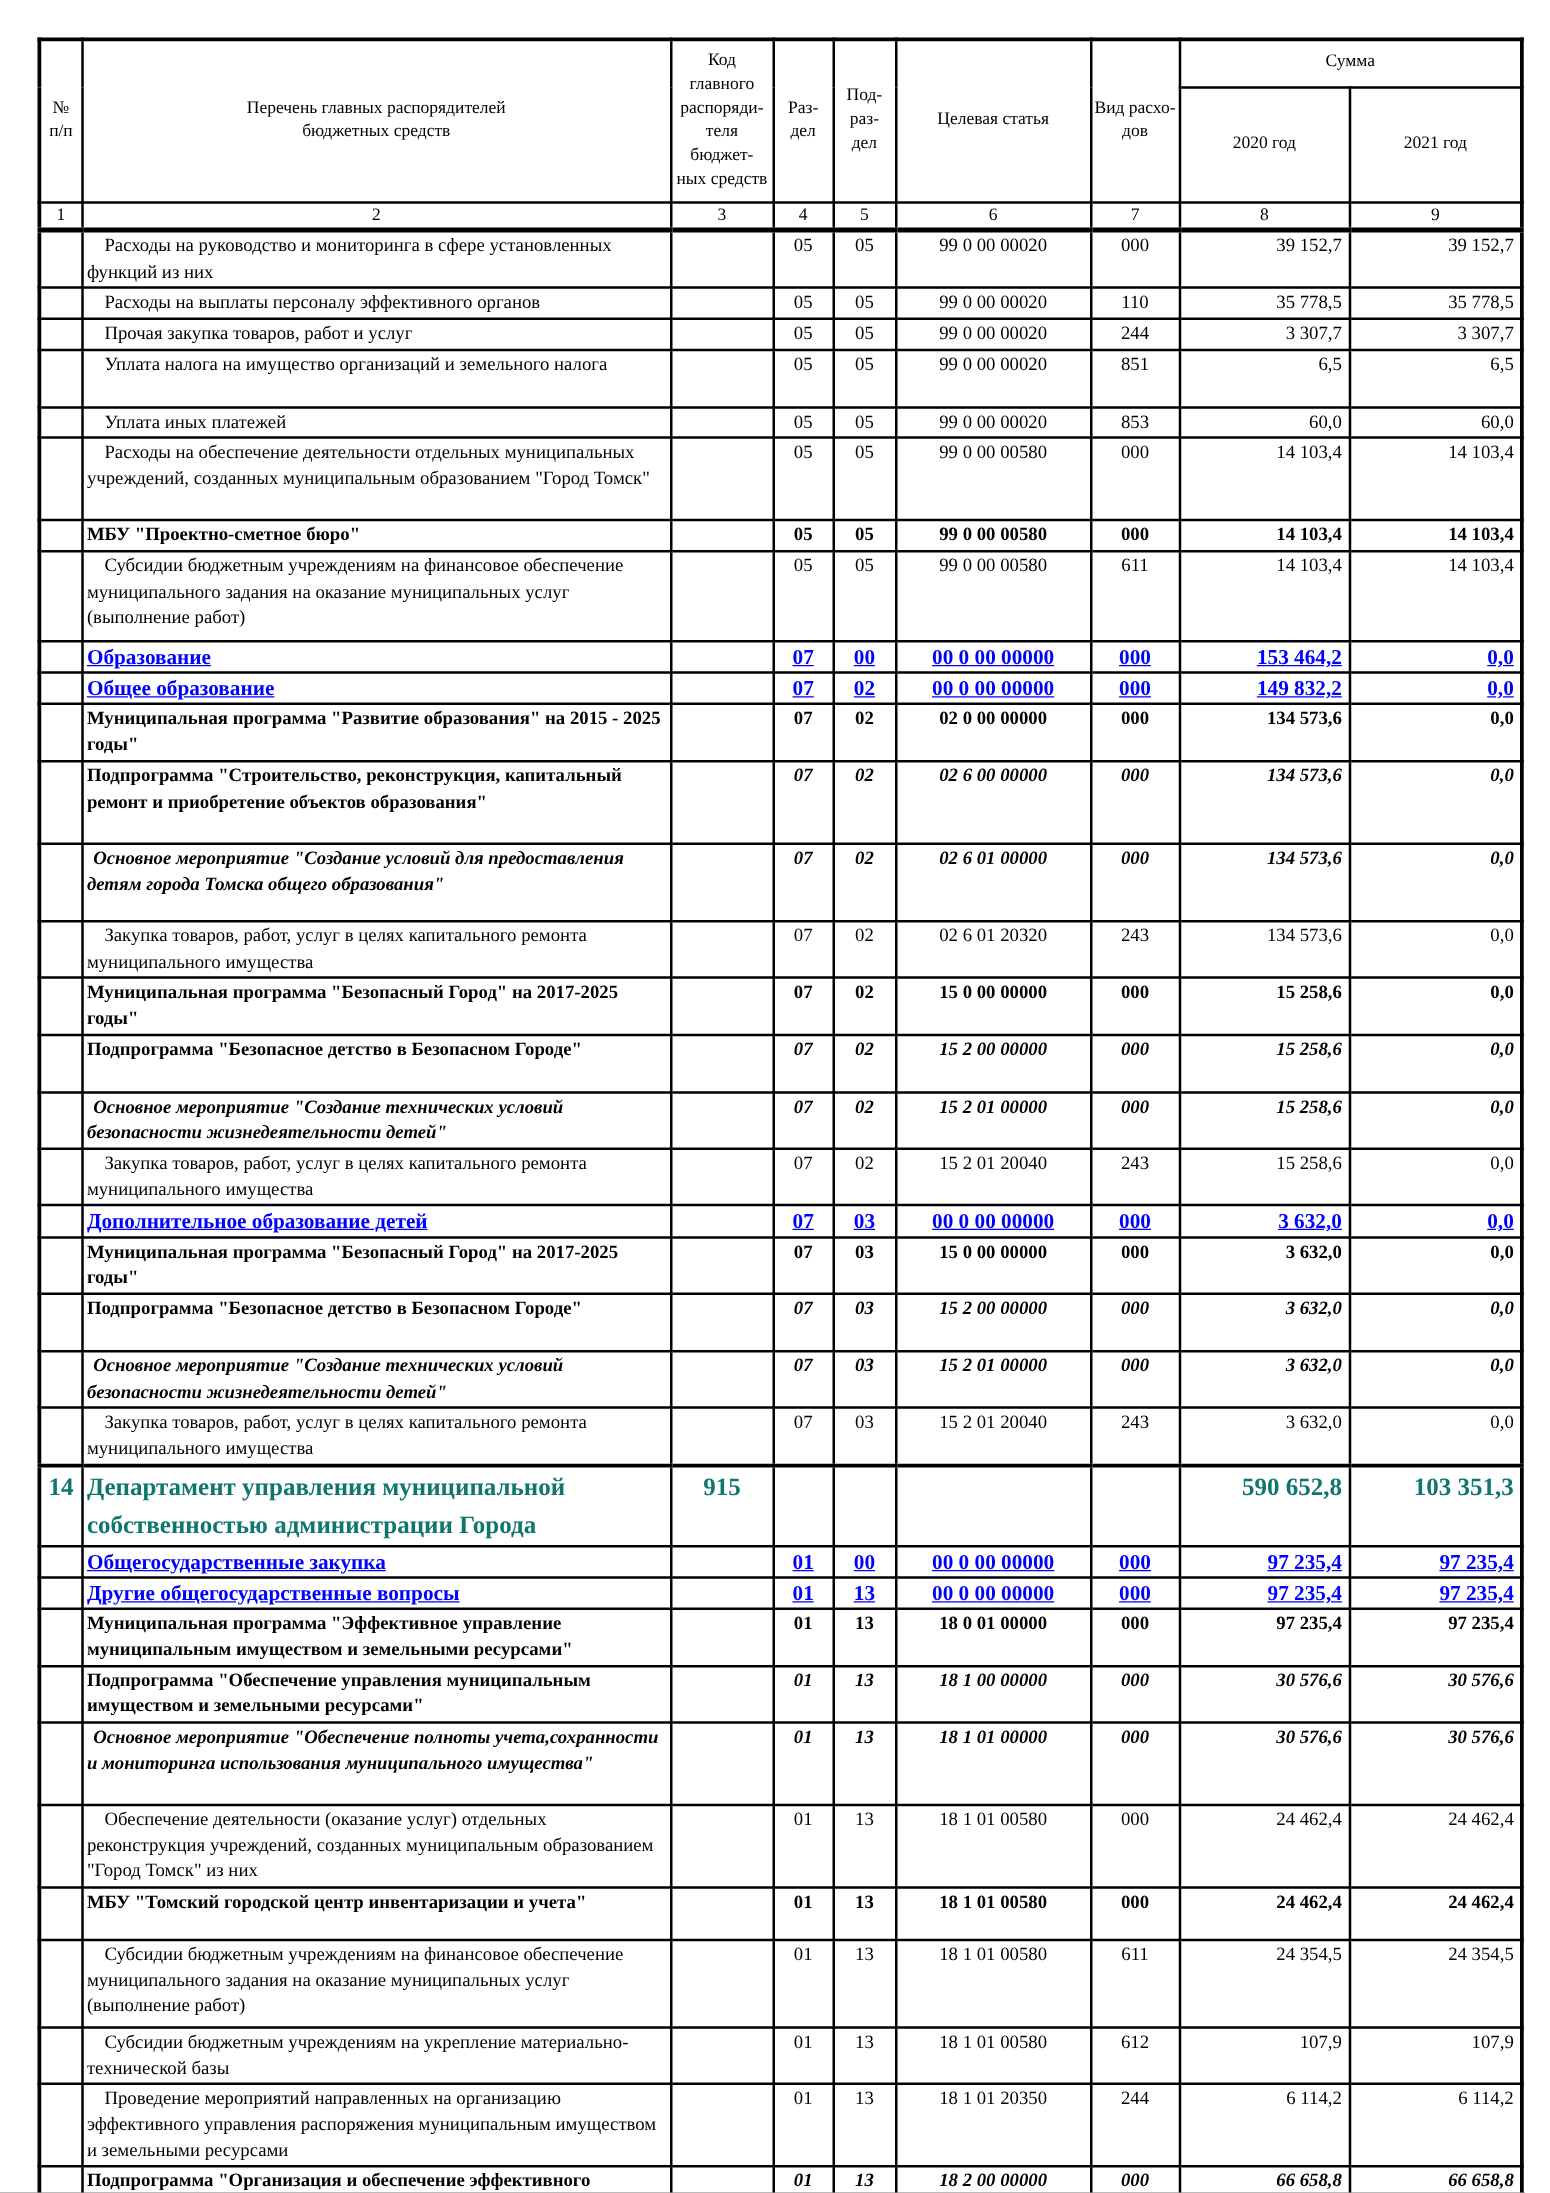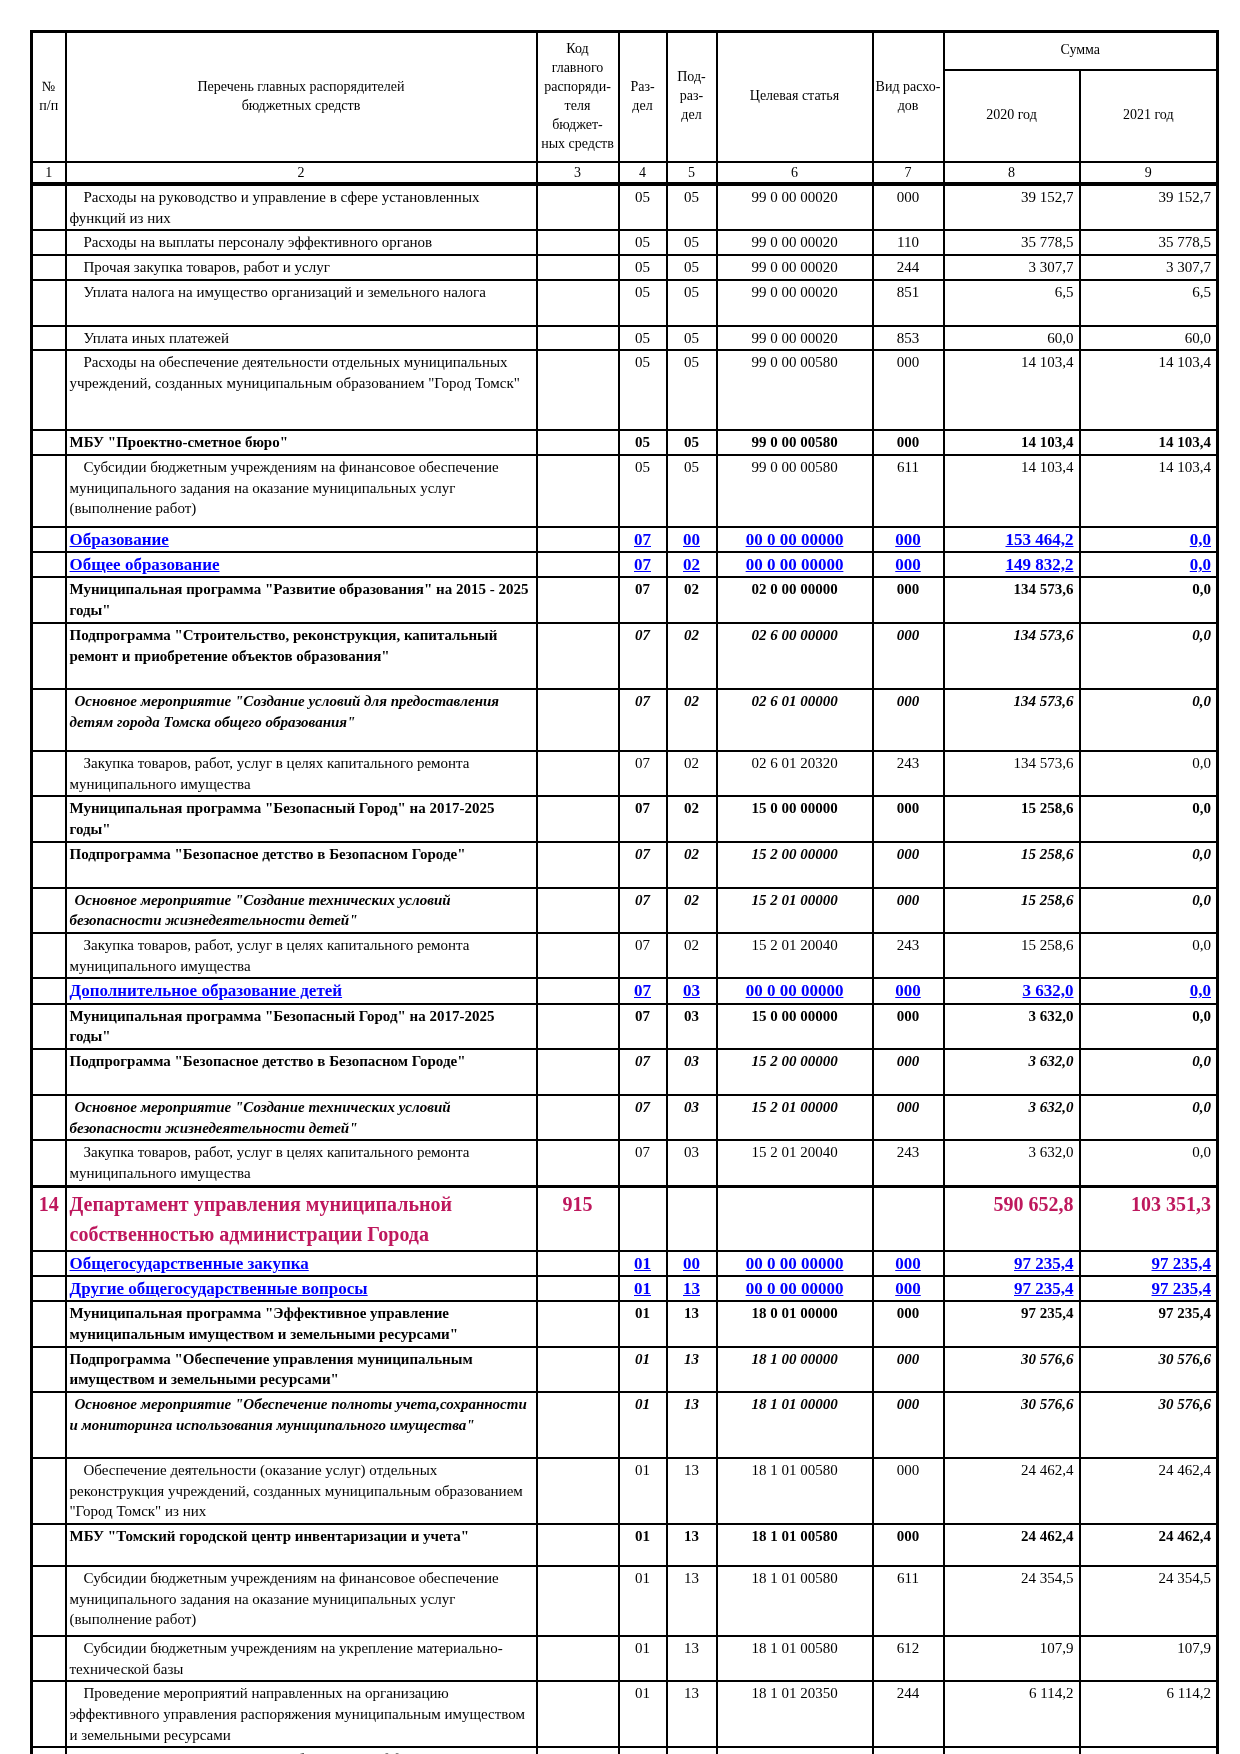--- a/index.html
+++ b/index.html
@@ -35,21 +35,21 @@
   .r-normal td.c-name { text-indent:14px; }
   .r-bold td { font-weight:bold; }
   .r-sub td { font-weight:bold; font-style:italic; }
   .r-sub td.c-name { font-style:normal; }
   .r-event td { font-weight:bold; font-style:italic; }
   .r-event td.c-name { text-indent:5px; }
   .r-blue td { font-weight:bold; font-size:17px; line-height:1.25;text-decoration:underline; }
   .r-red td { font-weight:bold; font-size:20px; line-height:1.5; }
   .thick-top td { border-top:3px solid #000; }
 </style>
-<style>.r-blue td{color:#0000ff;}.r-red td{color:#be185d;}</style></head>
+<style>.r-blue td{color:#0000ff;}.r-red td{color:#0f766e;}</style></head>
 <body>
 
 <div class="page">
   <table class="budget">
     <colgroup>
       <col style="width:34px">
         <col style="width:471px">
         <col style="width:82px">
       <col style="width:48px">
         <col style="width:50px">
@@ -91,21 +91,21 @@
         <td>5</td>
         <td>6</td>
         <td>7</td>
         <td>8</td>
         <td>9</td>
       </tr>
     </thead>
     <tbody id="body-rows">
         <tr class="r-normal" style="height: 44px;">
           <td class="c-num"></td>
-          <td class="c-name">Расходы на руководство и управление в сфере установленных функций из них</td>
+          <td class="c-name">Расходы на руководство и мониторинга в сфере установленных функций из них</td>
           <td class="c-code"></td>
           <td class="c-section">05</td>
           <td class="c-subsection">05</td>
           <td class="c-target">99 0 00 00020</td>
           <td class="c-type">000</td>
           <td class="c-y2020">39 152,7</td>
           <td class="c-y2021">39 152,7</td>
         </tr>
         <tr class="r-normal" style="height: 23px;">
           <td class="c-num"></td>
@@ -144,21 +144,21 @@
           <td class="c-num"></td>
           <td class="c-name">Уплата иных платежей</td>
           <td class="c-code"></td>
           <td class="c-section">05</td>
           <td class="c-subsection">05</td>
           <td class="c-target">99 0 00 00020</td>
           <td class="c-type">853</td>
           <td class="c-y2020">60,0</td>
           <td class="c-y2021">60,0</td>
         </tr>
-        <tr class="r-normal" style="height: 80px;">
+        <tr class="r-normal" style="height: 66px;">
           <td class="c-num"></td>
           <td class="c-name">Расходы на обеспечение деятельности отдельных муниципальных учреждений, созданных муниципальным образованием "Город Томск"</td>
           <td class="c-code"></td>
           <td class="c-section">05</td>
           <td class="c-subsection">05</td>
           <td class="c-target">99 0 00 00580</td>
           <td class="c-type">000</td>
           <td class="c-y2020">14 103,4</td>
           <td class="c-y2021">14 103,4</td>
         </tr>

